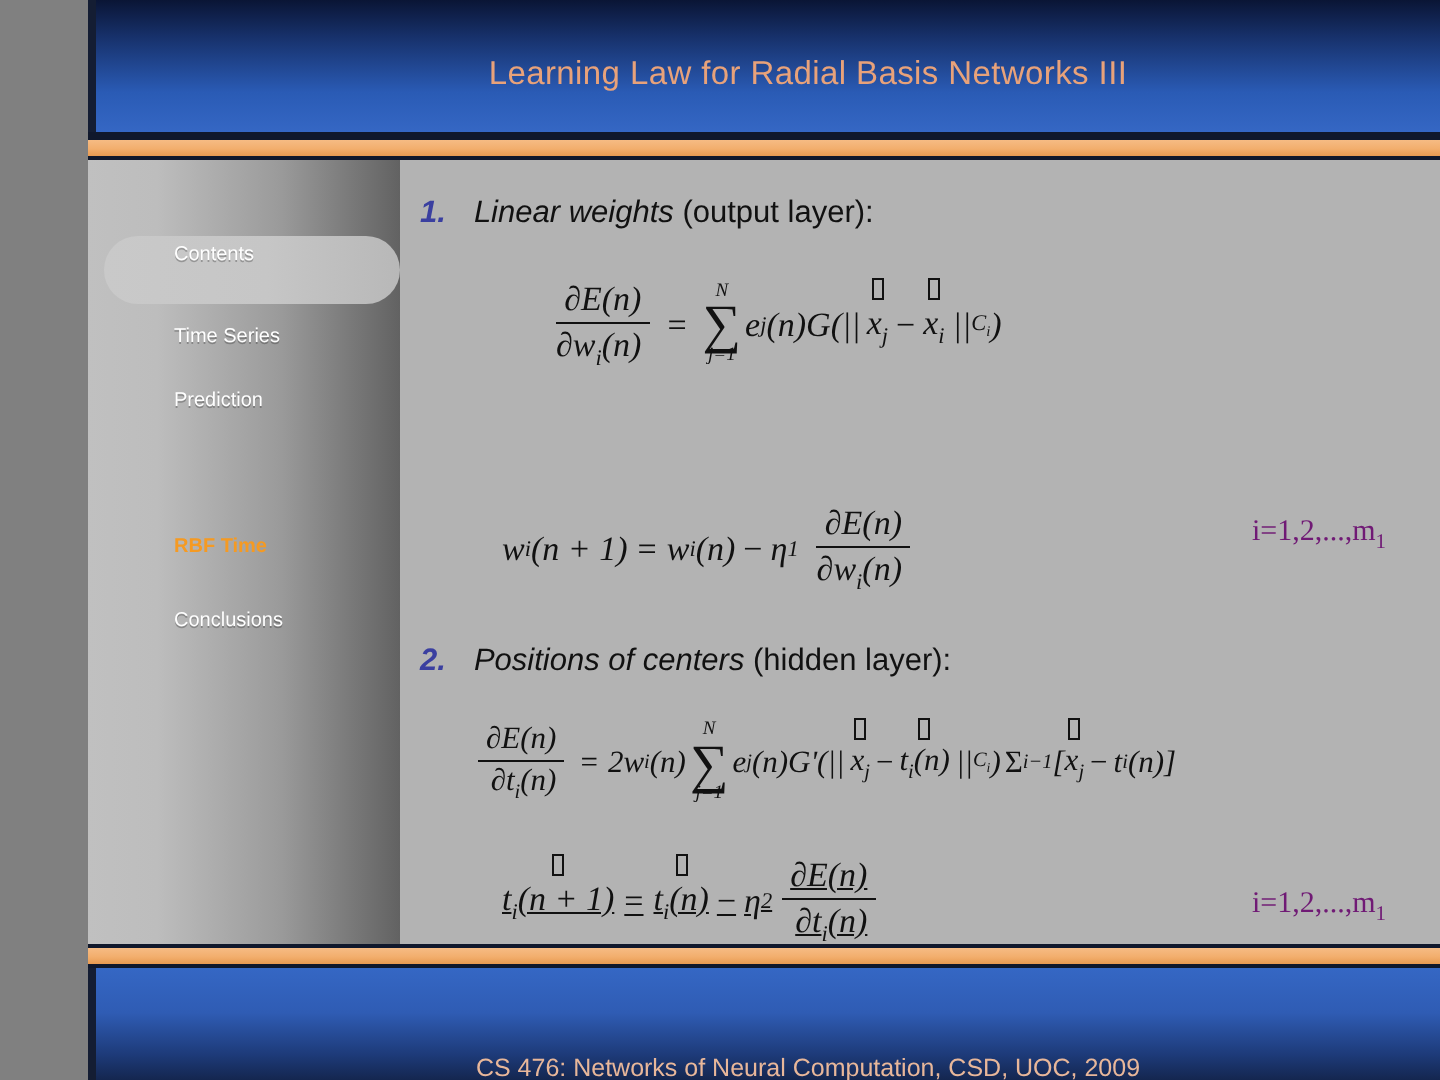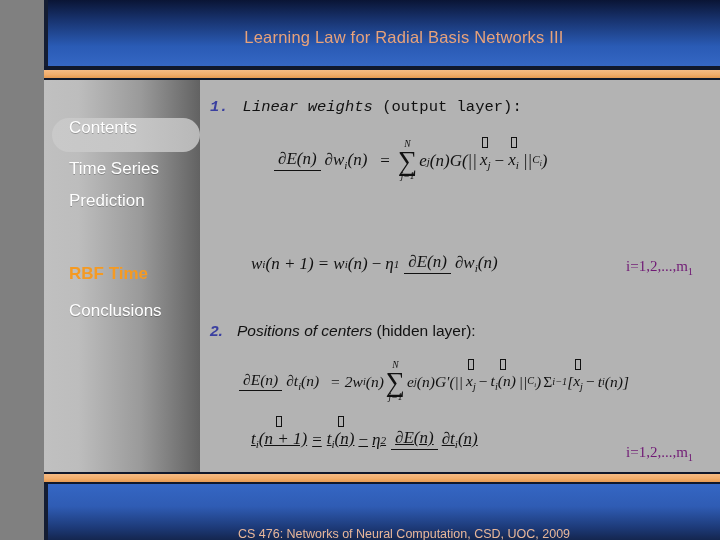--- a/index.html
+++ b/index.html
@@ -77,22 +77,22 @@
     width: 156px; height: 394px;
     background: linear-gradient(to right, #c0c0c0 0%, #bdbdbd 22%, #9a9a9a 62%, #6e6e6e 92%, #626262 100%);
   }
   .sb-item {
     position: absolute;
     left: 0;
     width: 156px;
     height: 22px;
     line-height: 22px;
     color: #ffffff;
-    font-size: 17px;
-    padding-left: 25px;
+    font-size: 10px;
+    padding-left: 43px;
     box-sizing: border-box;
     white-space: nowrap;
     text-shadow: 0 1px 0 rgba(0,0,0,.25);
   }
   .sb-item.active {
     color: #f59a22;
     text-shadow: none;
     font-weight: bold;
   }
   .sb-pill {
@@ -130,21 +130,22 @@
     color: #111111;
     font-family: "Liberation Serif", serif;
     font-style: italic;
     font-size: 17px;
     white-space: nowrap;
     display: flex;
     align-items: center;
   }
   .frac {
     display: inline-flex;
-    align-items: flex-start;
+    flex-direction: column;
+    align-items: flex-end;
     vertical-align: middle;
     margin: 0 3px;
   }
   .frac .num-row {
     padding: 0 4px 1px 4px;
     border-bottom: 1.3px solid #111;
     line-height: 1.15;
   }
   .frac .den-row {
     padding: 1px 4px 0 4px;
@@ -244,21 +245,21 @@
     <div class="sb-pill" style="top:38px"></div>
     <div class="sb-item" style="top:37px">Contents</div>
     <div class="sb-item" style="top:78px">Time Series</div>
     <div class="sb-item" style="top:110px">Prediction</div>
     <div class="sb-item active" style="top:183px">RBF Time</div>
     <div class="sb-item" style="top:220px">Conclusions</div>
   </div>
 
   <div class="right-shade"></div>
 
-  <div class="bullet" style="left:166px; top:98px;font-family:Liberation Mono, monospace;">
+  <div class="bullet" style="left:166px; top:98px;">
     <span class="num">1.</span><span class="em">Linear weights</span><span class="plain"> </span><span class="plain">(output layer):</span>
   </div>
 
   <div class="eq" style="left:227px; top:140px;">
     <span class="frac">
       <span class="num-row">∂E(n)</span>
       <span class="den-row"><span>∂w</span><sub>i</sub><span>(n)</span></span>
     </span>
     <span class="upr" style="margin:0 6px">=</span>
     <span class="sum">

